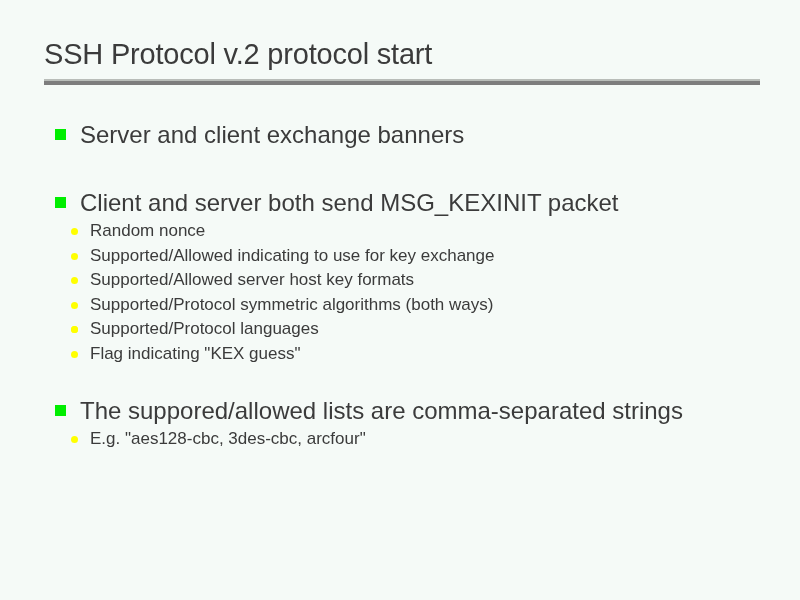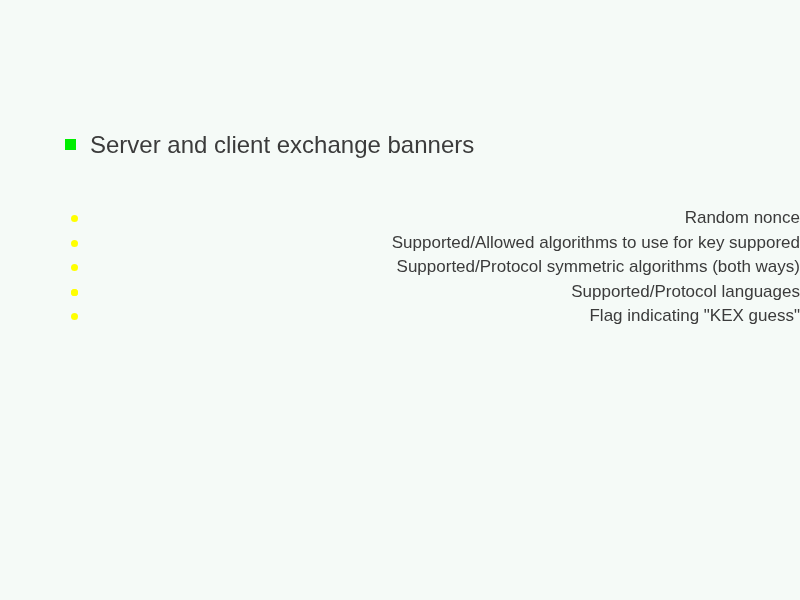--- a/index.html
+++ b/index.html
@@ -52,97 +52,118 @@
     top: 118px;
     width: 800px;
   }
 
   .l1 {
     position: relative;
     padding-left: 80px;
     font-size: 24px;
     line-height: 33px;
     color: #3b3b3b;
-    margin: 10px;
+    margin: 0;
   }
   .l1 .bullet-sq {
     position: absolute;
     left: 55px;
     top: 11px;
     width: 11px;
     height: 11px;
     background: #00ee00;
   }
   .l1 .l1-text {
     display: block;
   }
 
   .l2 {
     position: relative;
     padding-left: 90px;
     font-size: 17px;
     line-height: 24.6px;
     color: #3b3b3b;
     margin: 0;
-    text-align: right;
   }
   .l2 .bullet-dot {
     position: absolute;
     left: 71px;
     top: 9px;
     width: 7px;
     height: 7px;
     border-radius: 50%;
     background: #ffff00;
   }
 
   .gap-lg { height: 35px; }
   .gap-md { height: 27px; }
 </style>
 </head>
 <body>
 
 <div class="slide">
 
+  <div class="title-block">
+    <div class="slide-title">SSH Protocol v.2 protocol start</div>
+    <div class="title-rule"></div>
+  </div>
 
   <div class="body-block">
 
     <div>
       <div class="l1">
         <span class="bullet-sq"></span>
         <span class="l1-text">Server and client exchange banners</span>
       </div>
     </div>
 
     <div class="gap-lg"></div>
 
     <div>
+      <div class="l1">
+        <span class="bullet-sq"></span>
+        <span class="l1-text">Client and server both send MSG_KEXINIT packet</span>
+      </div>
 
       <div class="l2">
         <span class="bullet-dot"></span>
         <span>Random nonce</span>
       </div>
       <div class="l2">
         <span class="bullet-dot"></span>
-        <span>Supported/Allowed algorithms to use for key suppored</span>
+        <span>Supported/Allowed indicating to use for key exchange</span>
+      </div>
+      <div class="l2">
+        <span class="bullet-dot"></span>
+        <span>Supported/Allowed server host key formats</span>
       </div>
       <div class="l2">
         <span class="bullet-dot"></span>
         <span>Supported/Protocol symmetric algorithms (both ways)</span>
       </div>
       <div class="l2">
         <span class="bullet-dot"></span>
       </div>
       <div class="l2">
         <span class="bullet-dot"></span>
         <span>Supported/Protocol languages</span>
       </div>
       <div class="l2">
         <span class="bullet-dot"></span>
         <span>Flag indicating "KEX guess"</span>
       </div>
     </div>
 
     <div class="gap-md"></div>
 
+    <div>
+      <div class="l1">
+        <span class="bullet-sq"></span>
+        <span class="l1-text">The suppored/allowed lists are comma-separated strings</span>
+      </div>
+      <div class="l2">
+        <span class="bullet-dot"></span>
+        <span>E.g. "aes128-cbc, 3des-cbc, arcfour"</span>
+      </div>
+    </div>
 
   </div>
 </div>
 
 </body></html>

